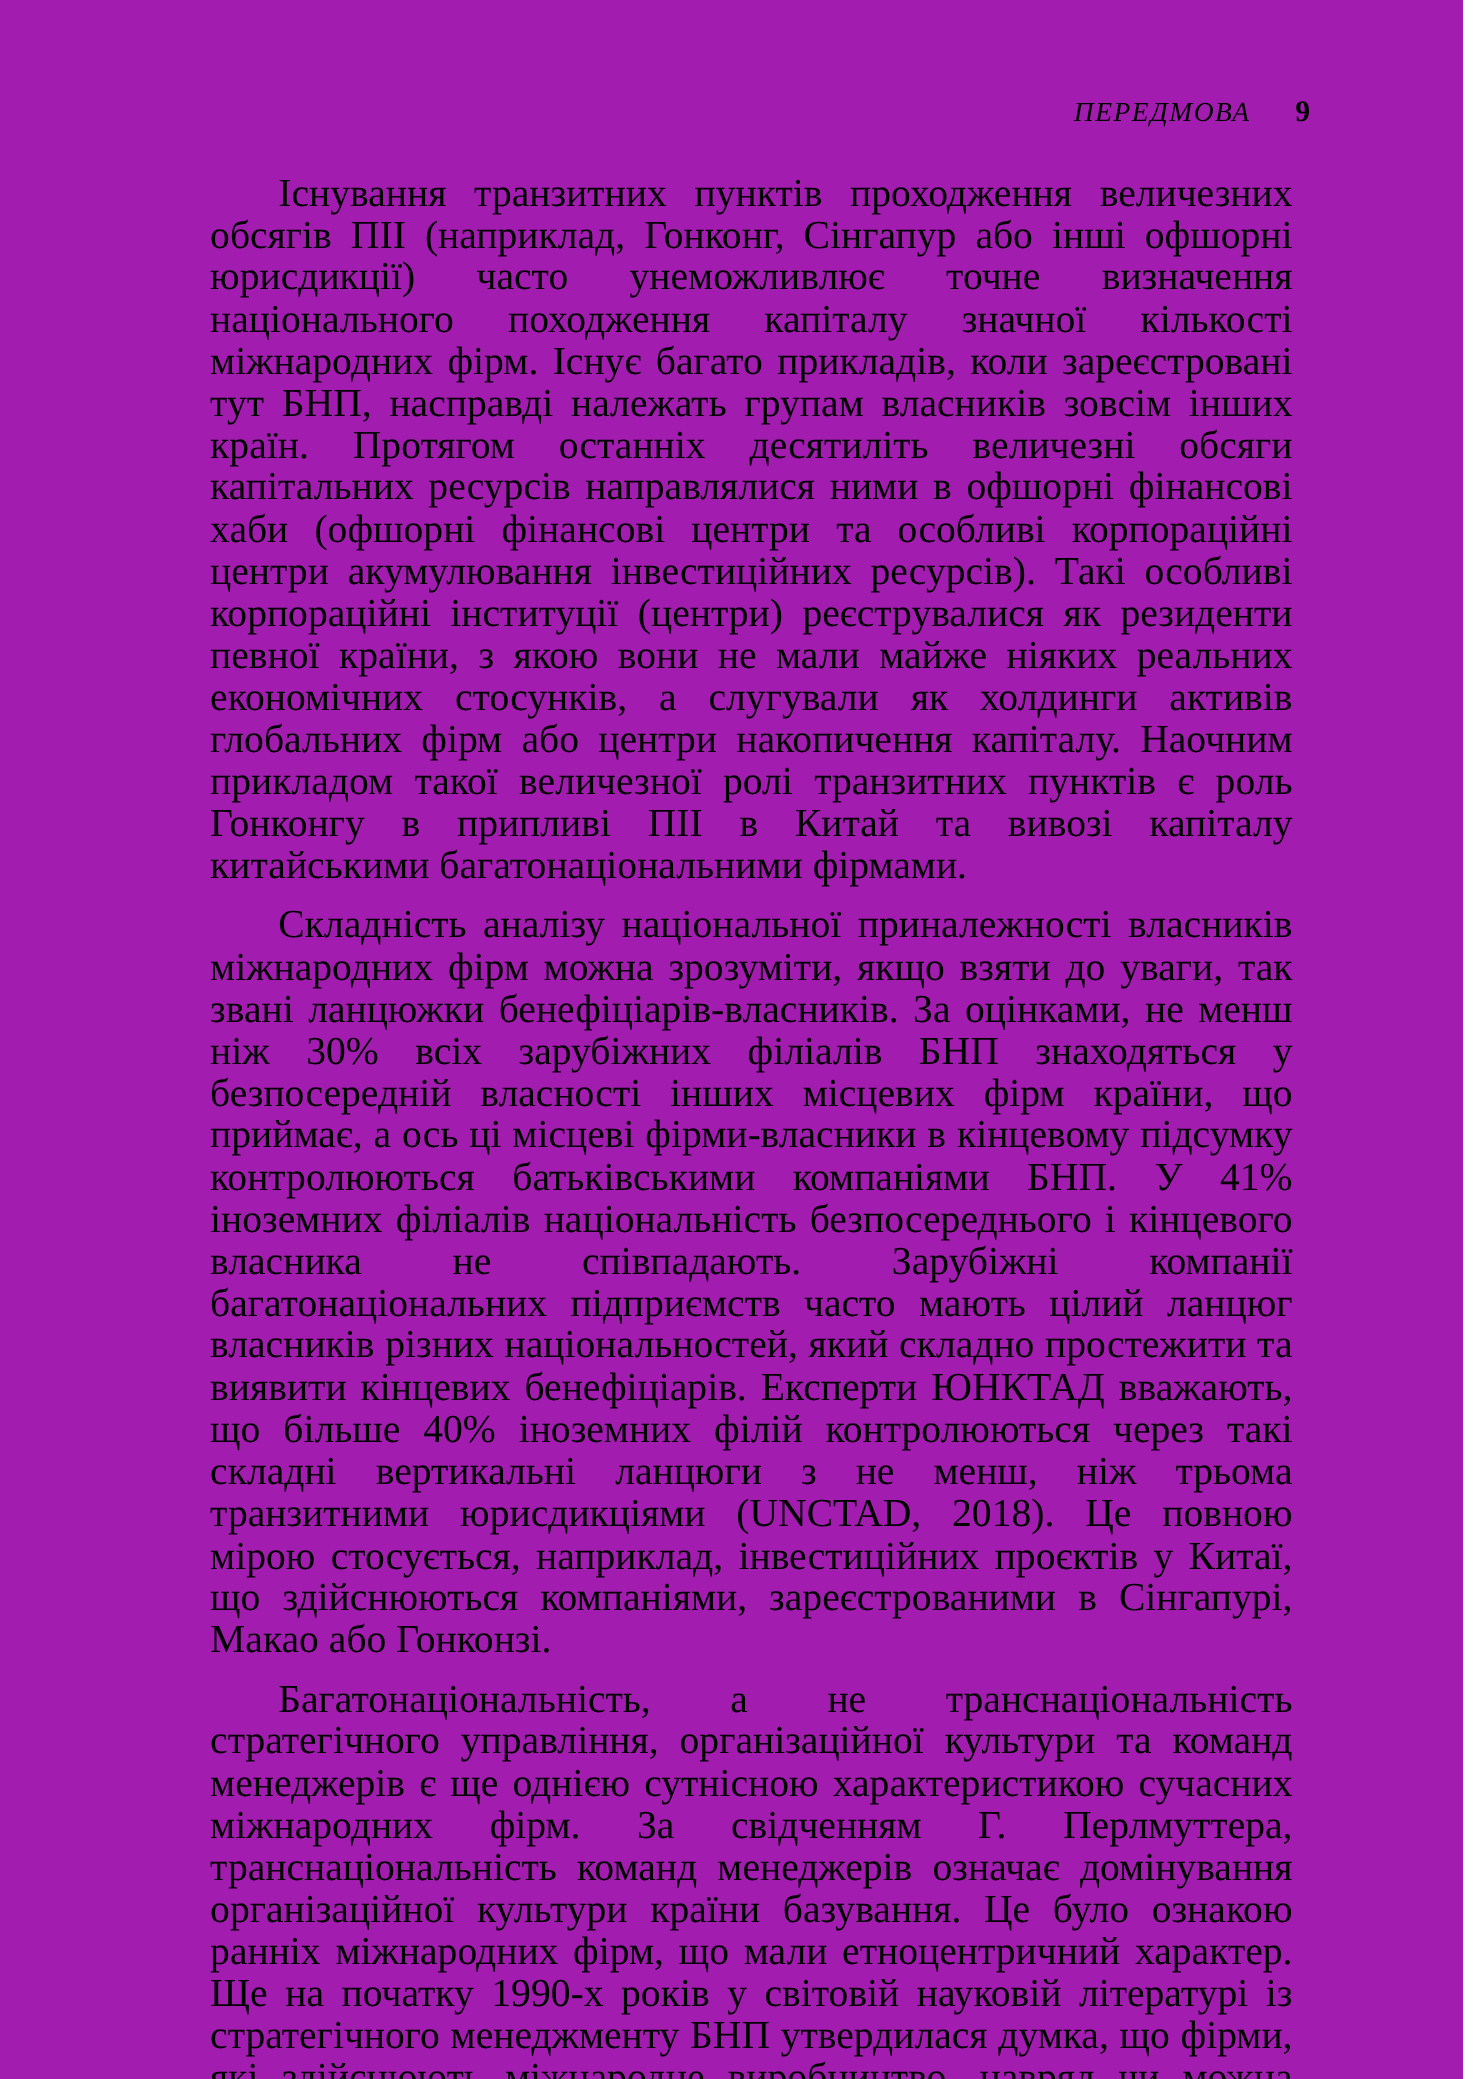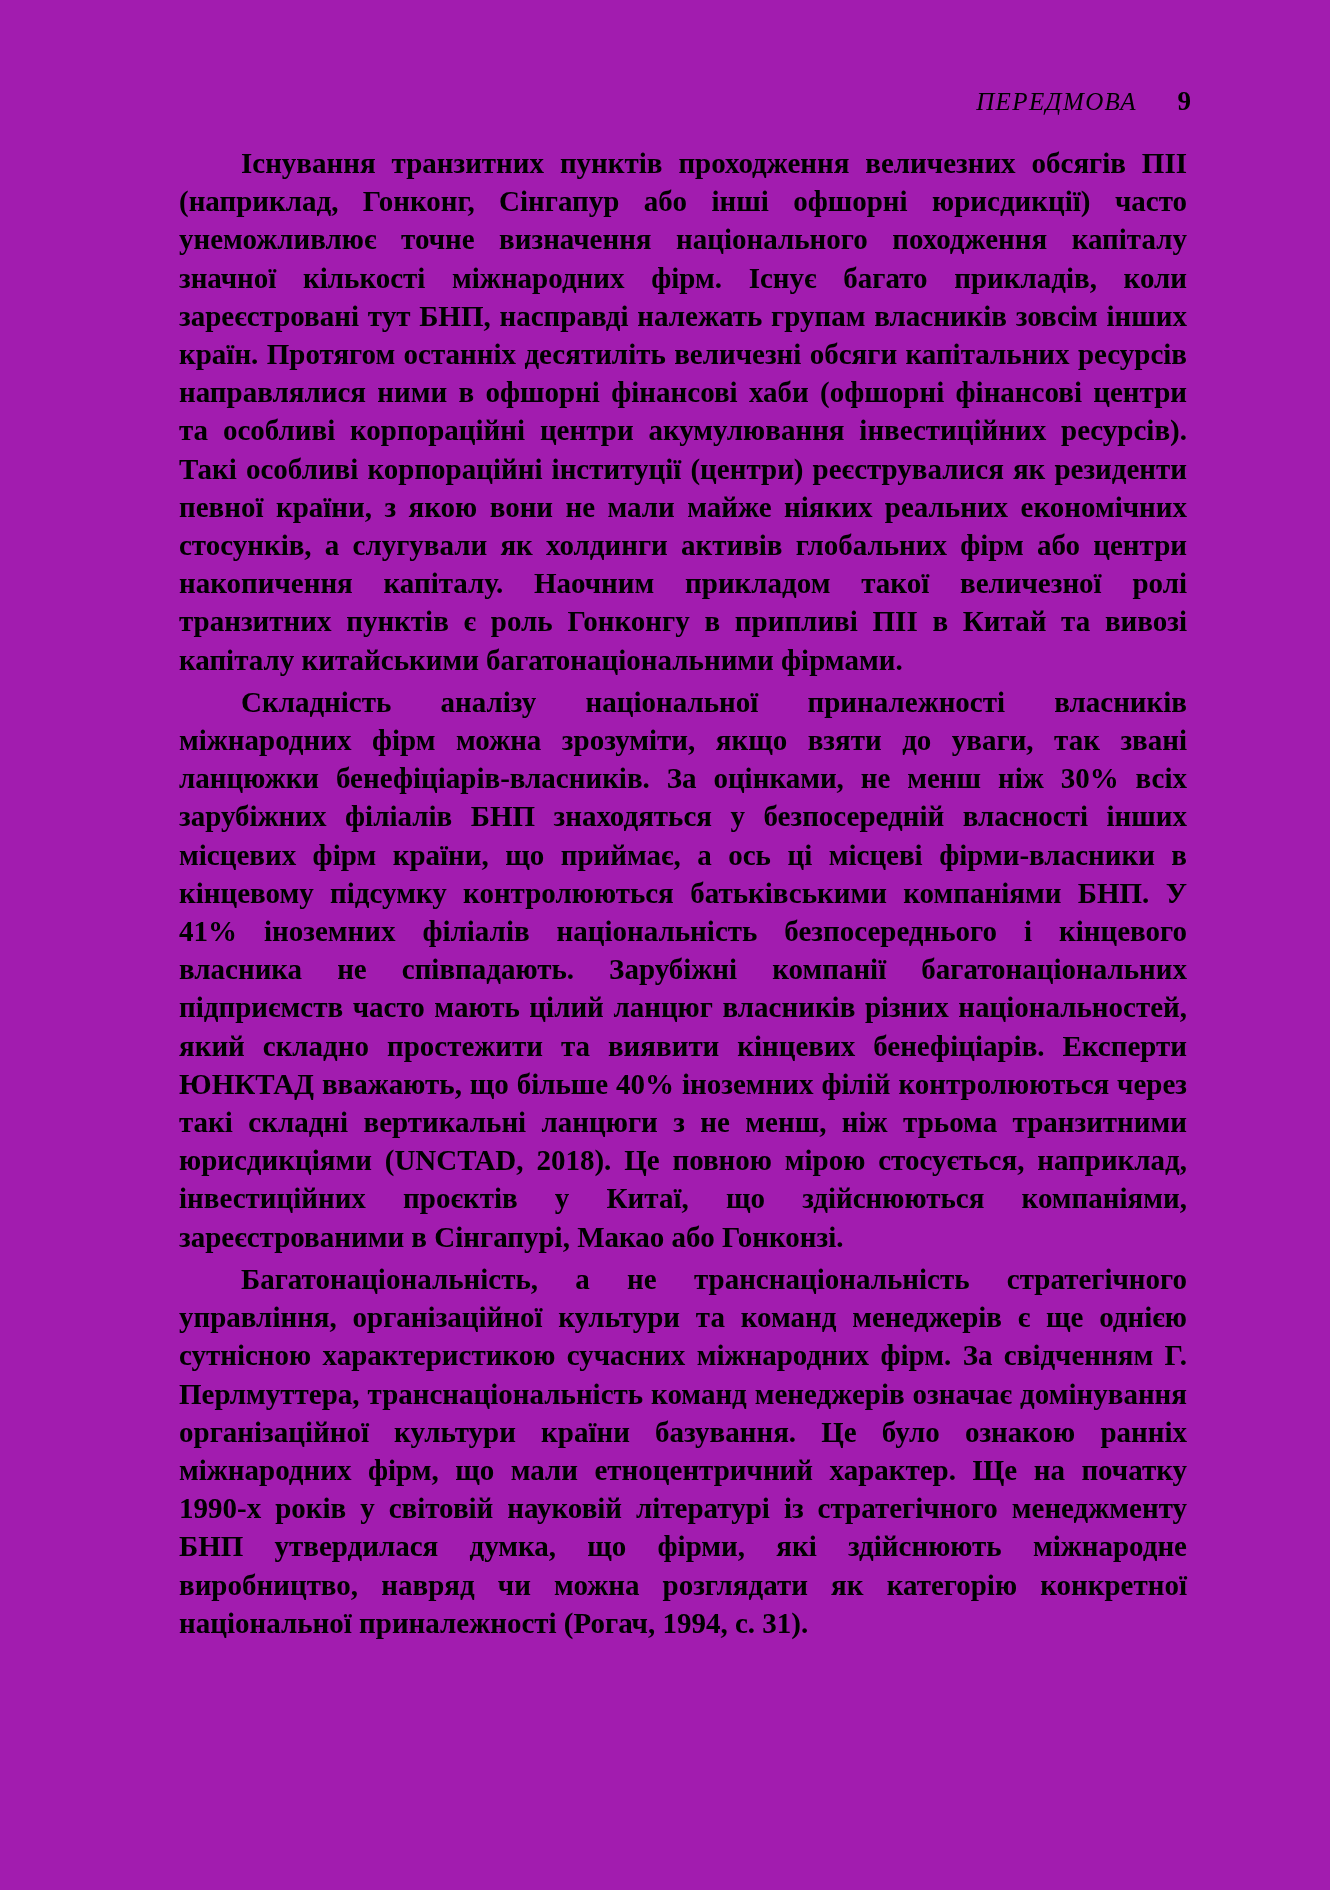--- a/index.html
+++ b/index.html
@@ -50,29 +50,28 @@
 
   
   .textblock {
     position: absolute;
     left: 175px;
     top: 140px;
     width: 1016px;
   }
 
   .para {
-    margin: 4px;
-    font-size: 29px;
+    margin: 16px;
+    font-size: 36px;
     line-height: 38.2px;
     text-align: justify;
     text-justify: inter-word;
     text-indent: 62px;
     hyphens: manual;
     word-spacing: 0px;
-    font-weight: bold;
   }
   
   .para:last-child {
     margin-bottom: 0;
   }
 </style>
 </head>
 <body>
 
 <div class="page">

